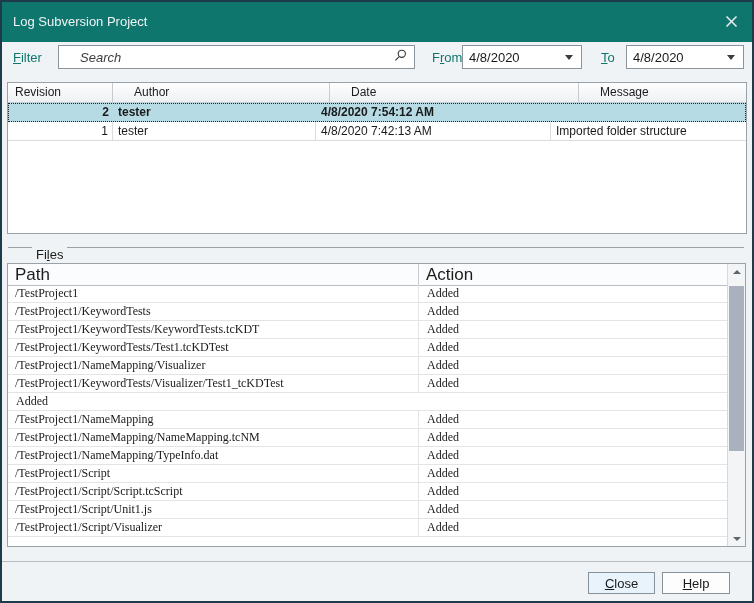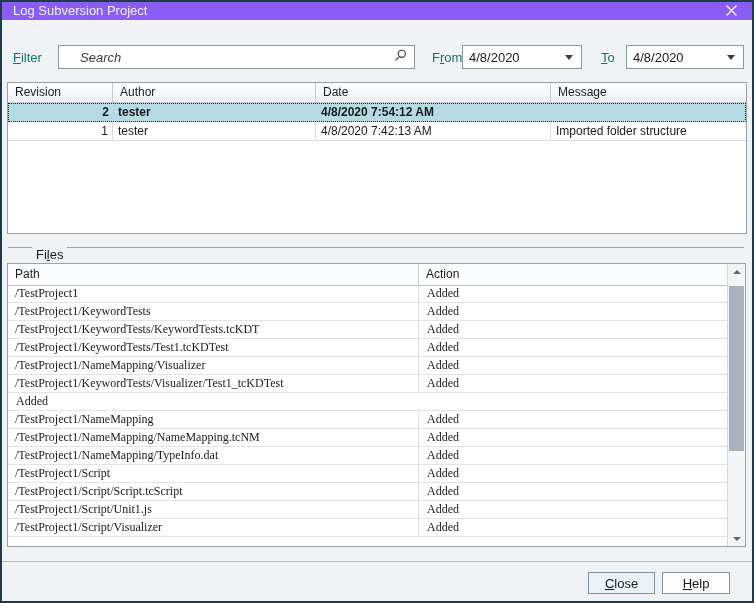--- a/index.html
+++ b/index.html
@@ -2,39 +2,39 @@
 <html><head>
 <meta charset="utf-8">
 <style>
   html,body{margin:0;padding:0;background:#d8d8d8;}
   .dialog{
     position:relative;width:754px;height:603px;box-sizing:border-box;
     background:#f0f3f5;border:2px solid #1d3b49;
     font-family:"Liberation Sans",sans-serif;color:#1a1a1a;overflow:hidden;
   }
   
-  .titlebar{position:absolute;left:-2px;top:-2px;right:-2px;height:20px;background:#8b5cf6;display:flex;align-items:center;justify-content:center;}
+  .titlebar{position:absolute;left:-2px;top:-2px;right:-2px;height:42px;background:#0f766e;display:flex;align-items:center;justify-content:center;}
   .titlebar .title{color:#eef3f5;font-size:13px;padding-left:13px;flex:1;}
   .close-btn{width:34px;height:30px;display:flex;align-items:center;justify-content:center;cursor:pointer;margin-right:6px;}
   
   .lbl{position:absolute;font-size:13px;color:#0f766e;white-space:nowrap;}
   .mn{text-decoration:underline;}
   .searchbox{position:absolute;left:56px;top:43px;width:357px;height:24px;box-sizing:border-box;
     background:#fff;border:1px solid #8b949b;display:flex;align-items:center;}
   .searchbox .ph{font-style:italic;font-size:13px;color:#3c3c3c;padding-left:21px;flex:1;}
   .searchbox .mag{margin-right:7px;}
   .combo{position:absolute;top:43px;height:24px;box-sizing:border-box;background:#fff;border:1px solid #8b949b;
     display:flex;align-items:center;cursor:default;}
   .combo .val{font-size:13px;padding-left:6px;flex:1;}
   .combo .arr{width:0;height:0;border-left:4px solid transparent;border-right:4px solid transparent;
     border-top:5px solid #3c3c3c;margin-right:8px;}
   
   .rev-table{position:absolute;left:5px;top:80px;width:740px;height:152px;box-sizing:border-box;
     background:#fff;border:1px solid #9aa2a9;}
-  .rev-head{display:flex;height:19px;background:linear-gradient(#fefefe,#edf0f3);border-bottom:1px solid #c6ccd1;}
+  .rev-head{display:flex;height:19px;background:linear-gradient(#fefefe,#edf0f3);border-bottom:1px solid #c6ccd1;gap:14px;}
   .rev-head .hc{font-size:12px;line-height:19px;color:#1c1c1c;border-right:1px solid #c6ccd1;box-sizing:border-box;padding-left:7px;}
   .rev-head .hc:last-child{border-right:none;flex:1;}
   .c-rev{width:105px;}.c-auth{width:203px;}.c-date{width:235px;}
   .rev-row{display:flex;height:19px;font-size:12px;box-sizing:border-box;}
   .rev-row .cell{line-height:19px;box-sizing:border-box;padding-left:5px;overflow:hidden;white-space:nowrap;}
   .rev-row .cell.num{text-align:right;padding-right:4px;padding-left:0;}
   .rev-row .cell:last-child{flex:1;}
   .rev-row.selected{background:#b6dbe5;font-weight:bold;outline:1px dotted #222;outline-offset:-1px;}
   .rev-row.normal{background:#fff;border-bottom:1px solid #d9dde0;}
   .rev-row.normal .cell{border-right:1px solid #d9dde0;}
@@ -43,21 +43,21 @@
   .files-caption{position:absolute;left:6px;right:8px;top:245px;height:14px;display:flex;}
   .files-caption .line{height:1px;background:#9aa1a8;}
   .files-caption .l1{width:24px;}
   .files-caption .l2{flex:1;}
   .files-caption .txt{font-size:13px;padding:0 4px;}
   
   .files-table{position:absolute;left:5px;top:261px;width:739px;height:284px;box-sizing:border-box;
     background:#fff;border:1px solid #9aa2a9;}
   .files-head{position:absolute;left:0;top:0;right:17px;height:21px;background:#fbfcfd;
     border-bottom:1px solid #b9c0c5;display:flex;}
-  .files-head .hc{font-size:12px;line-height:21px;color:#1c1c1c;box-sizing:border-box;padding-left:7px;}
+  .files-head .hc{font-size:17px;line-height:21px;color:#1c1c1c;box-sizing:border-box;padding-left:7px;}
   .fc-path{width:411px;border-right:1px solid #c6ccd1;}
   .fc-action{flex:1;padding-left:8px;}
   .files-rows{position:absolute;left:0;top:21px;right:17px;bottom:0;overflow:hidden;font-family:Liberation Serif, serif;}
   .f-row{display:flex;height:18px;box-sizing:border-box;border-bottom:1px solid #e2e5e8;font-size:12px;}
   .f-row .p{width:411px;box-sizing:border-box;border-right:1px solid #e2e5e8;padding-left:7px;line-height:17px;
     overflow:hidden;white-space:nowrap;}
   .f-row .a{flex:1;padding-left:8px;line-height:17px;}
   
   .vscroll{position:absolute;top:0;right:0;bottom:0;width:17px;background:#f2f4f6;border-left:1px solid #d5d9dc;}
   .sb-btn{position:absolute;left:0;right:0;height:15px;display:flex;align-items:center;justify-content:center;}

